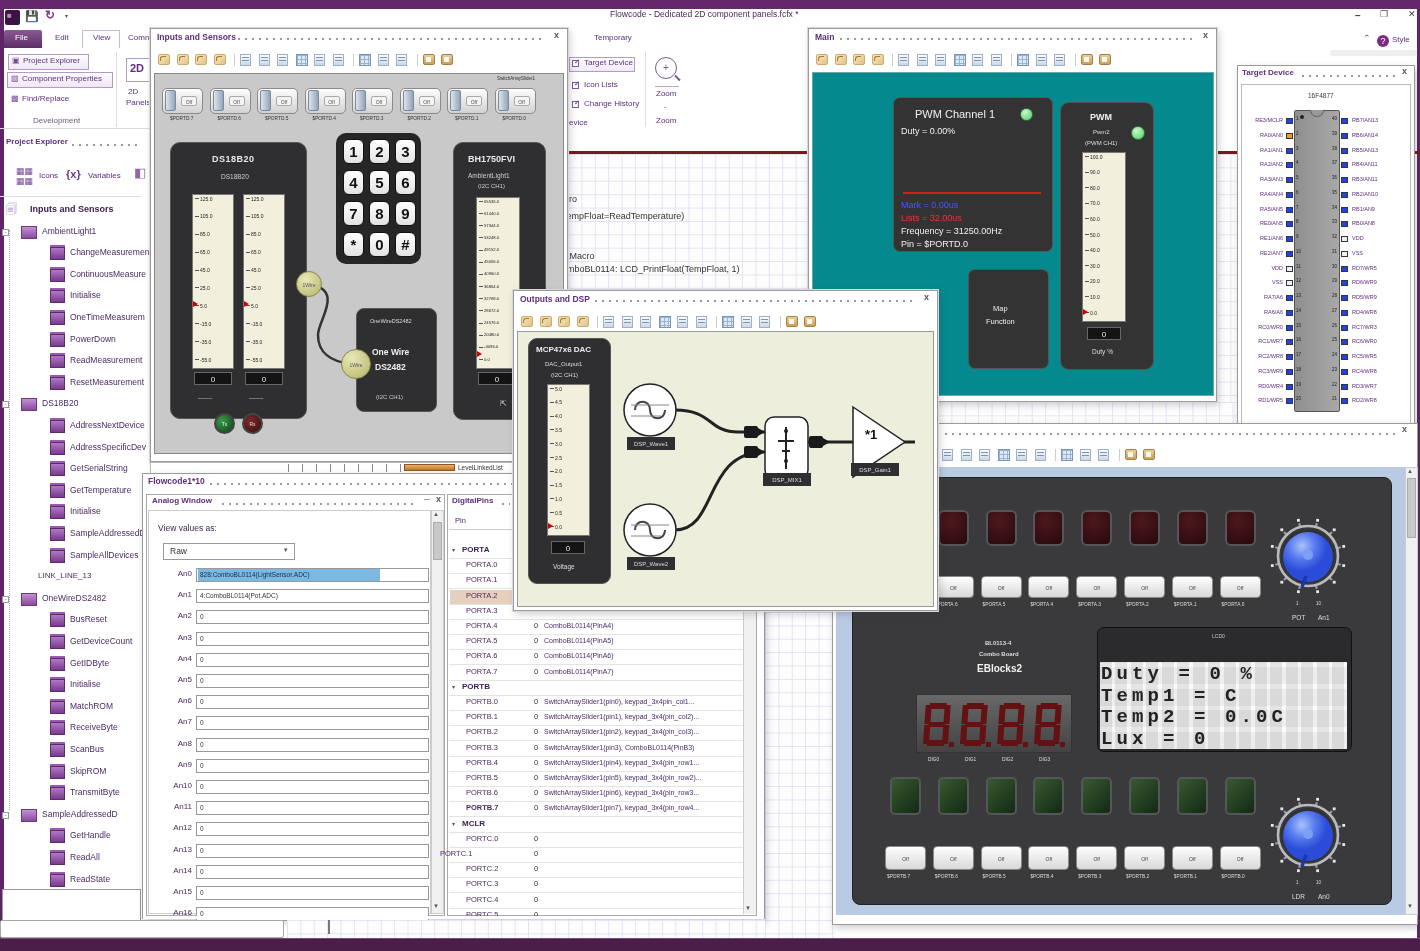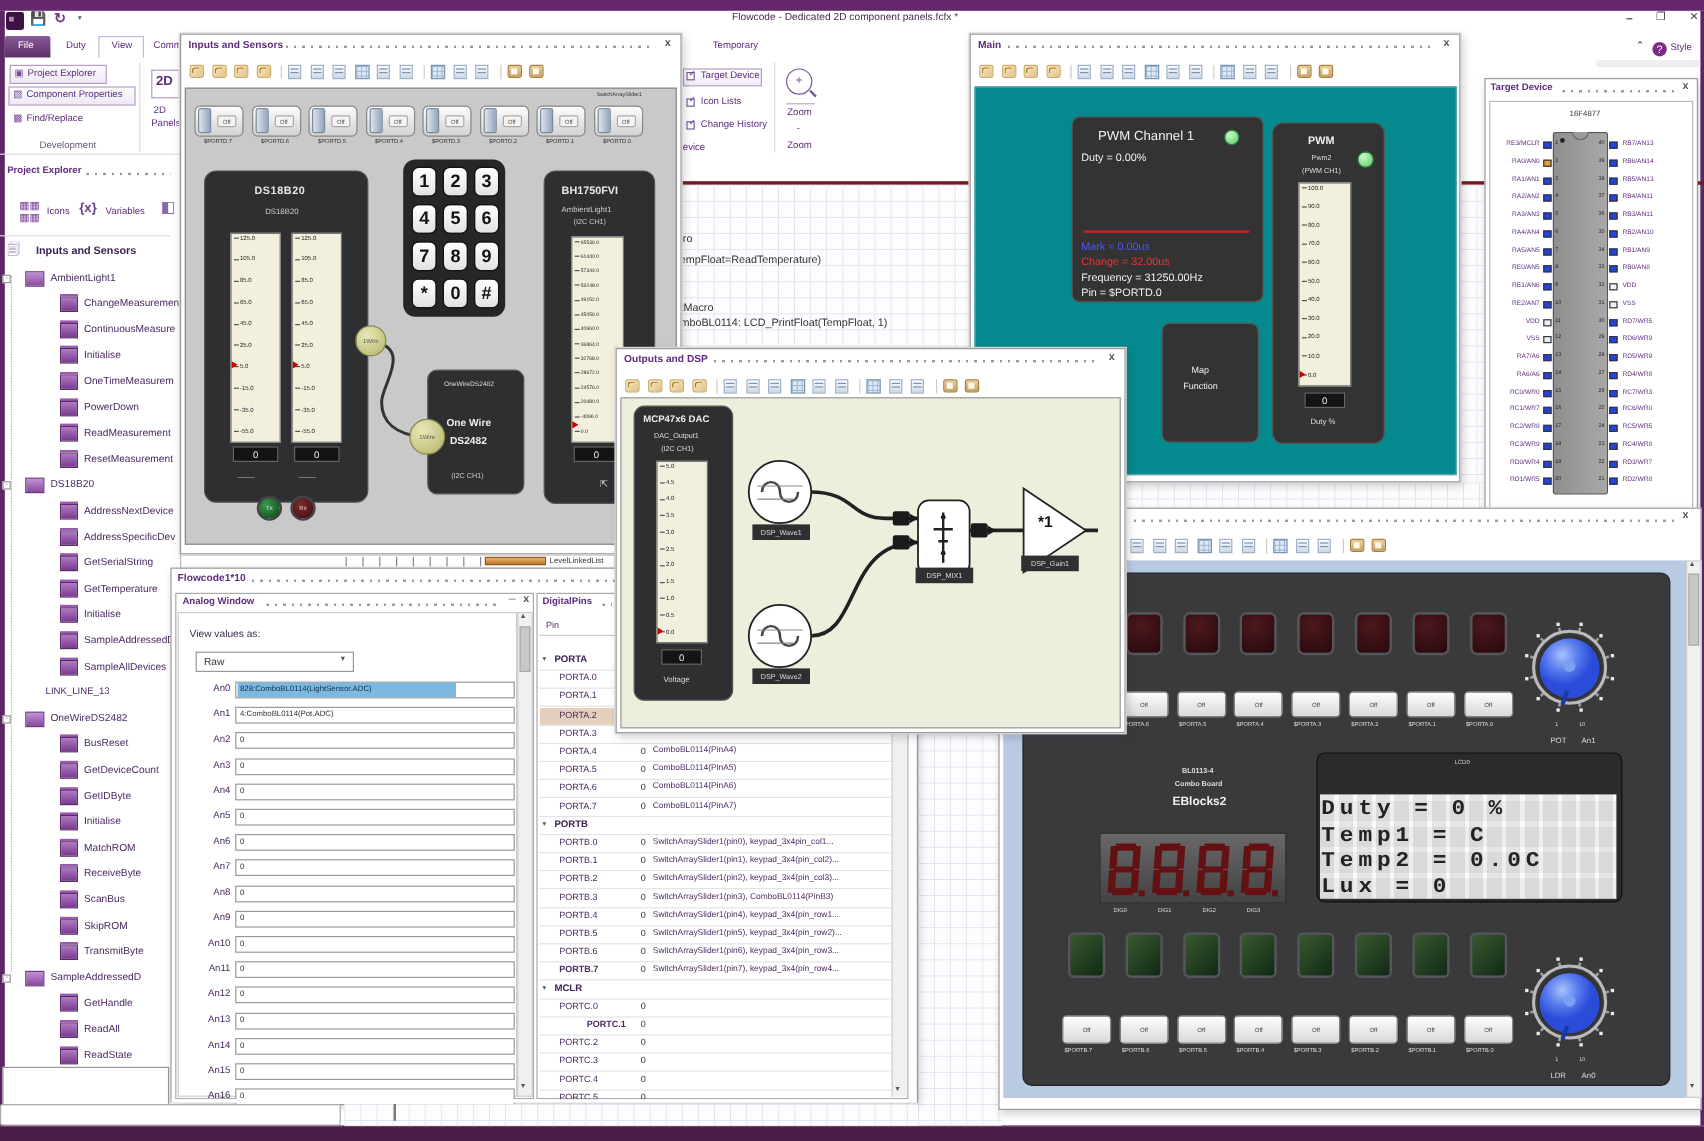--- a/index.html
+++ b/index.html
@@ -17,21 +17,21 @@
 <div style="position:absolute;left:610px;top:10px;font-size:8.5px;color:#4a2a52;font-weight:normal;white-space:nowrap;line-height:1.1;">Flowcode - Dedicated 2D component panels.fcfx *</div>
 <div style="position:absolute;left:1355px;top:10px;font-size:10px;color:#444;font-weight:bold;white-space:nowrap;line-height:1.1;">–</div>
 <div style="position:absolute;left:1380px;top:10px;font-size:9px;color:#444;font-weight:normal;white-space:nowrap;line-height:1.1;">❐</div>
 <div style="position:absolute;left:1408px;top:10px;font-size:9px;color:#444;font-weight:normal;white-space:nowrap;line-height:1.1;">✕</div>
 <div style="position:absolute;left:1363px;top:34px;font-size:9px;color:#555;font-weight:normal;white-space:nowrap;line-height:1.1;">⌃</div>
 <div style="position:absolute;left:1377px;top:35px;width:12px;height:12px;border-radius:50%;background:#7b2d85;color:#fff;font-size:9px;text-align:center;line-height:12px;">?</div>
 <div style="position:absolute;left:1392px;top:36px;font-size:8px;color:#5e2d7e;font-weight:normal;white-space:nowrap;line-height:1.1;">Style</div>
 <div class="" style="left:1330px;top:50px;width:87px;height:6px;background:#eee;border-radius:3px;"></div>
 <div class="" style="left:4px;top:30px;width:38px;height:18px;background:linear-gradient(#8a5a96,#5c2d66);border-radius:2px 2px 0 0;"></div>
 <div style="position:absolute;left:15px;top:34px;font-size:8px;color:#fff;font-weight:normal;white-space:nowrap;line-height:1.1;">File</div>
-<div style="position:absolute;left:55px;top:34px;font-size:8px;color:#5e2d7e;font-weight:normal;white-space:nowrap;line-height:1.1;">Duty</div>
+<div style="position:absolute;left:55px;top:34px;font-size:8px;color:#5e2d7e;font-weight:normal;white-space:nowrap;line-height:1.1;">Edit</div>
 <div class="" style="left:82px;top:30px;width:38px;height:18px;background:#fff;border:1px solid #c9b8d8;border-bottom:none;"></div>
 <div style="position:absolute;left:93px;top:34px;font-size:8px;color:#5e2d7e;font-weight:normal;white-space:nowrap;line-height:1.1;">View</div>
 <div style="position:absolute;left:128px;top:34px;font-size:8px;color:#5e2d7e;font-weight:normal;white-space:nowrap;line-height:1.1;">Comm</div>
 <div style="position:absolute;left:594px;top:34px;font-size:8px;color:#5e2d7e;font-weight:normal;white-space:nowrap;line-height:1.1;">Temporary</div>
 <div class="" style="left:8px;top:54px;width:81px;height:16px;background:linear-gradient(#fdfdfd,#efe8f4);border:1px solid #b49ac8;"></div>
 <div style="position:absolute;left:12px;top:57px;font-size:8px;color:#7a4a9a;font-weight:normal;white-space:nowrap;line-height:1.1;">▣</div>
 <div style="position:absolute;left:23px;top:57px;font-size:8px;color:#5e2d7e;font-weight:normal;white-space:nowrap;line-height:1.1;">Project Explorer</div>
 <div class="" style="left:7px;top:72px;width:106px;height:16px;background:linear-gradient(#fdfdfd,#efe8f4);border:1px solid #b49ac8;"></div>
 <div style="position:absolute;left:11px;top:75px;font-size:8px;color:#7a4a9a;font-weight:normal;white-space:nowrap;line-height:1.1;">▧</div>
 <div style="position:absolute;left:22px;top:75px;font-size:8px;color:#5e2d7e;font-weight:normal;white-space:nowrap;line-height:1.1;">Component Properties</div>
@@ -489,21 +489,21 @@
 <div style="position:absolute;left:466px;top:804.4000000000008px;font-size:7.5px;color:#4a2a62;font-weight:bold;white-space:nowrap;line-height:1.1;">PORTB.7</div>
 <div style="position:absolute;left:534px;top:804.4000000000008px;font-size:7.5px;color:#333;font-weight:normal;white-space:nowrap;line-height:1.1;">0</div>
 <div style="position:absolute;left:544px;top:804.4000000000008px;font-size:7px;color:#4a2a62;font-weight:normal;white-space:nowrap;line-height:1.1;">SwitchArraySlider1(pin7), keypad_3x4(pin_row4...</div>
 <div class="" style="left:449px;top:816.4000000000008px;width:294px;height:1px;background:#e4e4e4;"></div>
 <div style="position:absolute;left:452px;top:820.6000000000008px;font-size:6px;color:#555;font-weight:normal;white-space:nowrap;line-height:1.1;">▾</div>
 <div style="position:absolute;left:462px;top:819.6000000000008px;font-size:8px;color:#3d2152;font-weight:bold;white-space:nowrap;line-height:1.1;">MCLR</div>
 <div class="" style="left:449px;top:831.6000000000008px;width:294px;height:1px;background:#e4e4e4;"></div>
 <div style="position:absolute;left:466px;top:834.8000000000009px;font-size:7.5px;color:#4a2a62;font-weight:normal;white-space:nowrap;line-height:1.1;">PORTC.0</div>
 <div style="position:absolute;left:534px;top:834.8000000000009px;font-size:7.5px;color:#333;font-weight:normal;white-space:nowrap;line-height:1.1;">0</div>
 <div class="" style="left:449px;top:846.8000000000009px;width:294px;height:1px;background:#e4e4e4;"></div>
-<div style="position:absolute;left:489px;top:850.0000000000009px;font-size:7.5px;color:#4a2a62;font-weight:bold;white-space:nowrap;line-height:1.1;">PORTC.1</div>
+<div style="position:absolute;left:440px;top:850.0000000000009px;font-size:7.5px;color:#4a2a62;font-weight:normal;white-space:nowrap;line-height:1.1;">PORTC.1</div>
 <div style="position:absolute;left:534px;top:850.0000000000009px;font-size:7.5px;color:#333;font-weight:normal;white-space:nowrap;line-height:1.1;">0</div>
 <div class="" style="left:449px;top:862.0000000000009px;width:294px;height:1px;background:#e4e4e4;"></div>
 <div style="position:absolute;left:466px;top:865.200000000001px;font-size:7.5px;color:#4a2a62;font-weight:normal;white-space:nowrap;line-height:1.1;">PORTC.2</div>
 <div style="position:absolute;left:534px;top:865.200000000001px;font-size:7.5px;color:#333;font-weight:normal;white-space:nowrap;line-height:1.1;">0</div>
 <div class="" style="left:449px;top:877.200000000001px;width:294px;height:1px;background:#e4e4e4;"></div>
 <div style="position:absolute;left:466px;top:880.400000000001px;font-size:7.5px;color:#4a2a62;font-weight:normal;white-space:nowrap;line-height:1.1;">PORTC.3</div>
 <div style="position:absolute;left:534px;top:880.400000000001px;font-size:7.5px;color:#333;font-weight:normal;white-space:nowrap;line-height:1.1;">0</div>
 <div class="" style="left:449px;top:892.400000000001px;width:294px;height:1px;background:#e4e4e4;"></div>
 <div style="position:absolute;left:466px;top:895.600000000001px;font-size:7.5px;color:#4a2a62;font-weight:normal;white-space:nowrap;line-height:1.1;">PORTC.4</div>
 <div style="position:absolute;left:534px;top:895.600000000001px;font-size:7.5px;color:#333;font-weight:normal;white-space:nowrap;line-height:1.1;">0</div>
@@ -559,21 +559,21 @@
 <div style="position:absolute;left:1083.5px;top:57px;width:5px;height:5px;background:#fff8e8;"></div>
 <div style="position:absolute;left:1099.0px;top:54px;width:12px;height:11px;background:linear-gradient(#e8d0a0,#c8a060);border:1px solid #a88040;border-radius:2px;"></div>
 <div style="position:absolute;left:1102.0px;top:57px;width:5px;height:5px;background:#fff8e8;"></div>
 <div class="" style="left:812px;top:72px;width:402px;height:324px;background:#04898f;border:1px solid #6aa;"></div>
 <div class="" style="left:893px;top:97px;width:160px;height:155px;background:#333;border:1px solid #555;border-radius:7px;"></div>
 <div style="position:absolute;left:915px;top:108px;font-size:11px;color:#f0f0f0;font-weight:normal;white-space:nowrap;line-height:1.1;">PWM Channel 1</div>
 <div style="position:absolute;left:1020px;top:108px;width:13px;height:13px;border-radius:50%;background:radial-gradient(circle at 35% 30%,#c8f8c8,#55cc66);border:1px solid #2a7a3a;"></div>
 <div style="position:absolute;left:901px;top:127px;font-size:9px;color:#f0f0f0;font-weight:normal;white-space:nowrap;line-height:1.1;">Duty = 0.00%</div>
 <div class="" style="left:903px;top:192px;width:138px;height:2px;background:#cc2222;"></div>
 <div style="position:absolute;left:901px;top:201px;font-size:9px;color:#4a55ff;font-weight:normal;white-space:nowrap;line-height:1.1;">Mark = 0.00us</div>
-<div style="position:absolute;left:901px;top:214px;font-size:9px;color:#ee3333;font-weight:normal;white-space:nowrap;line-height:1.1;">Change = 32.00us</div>
+<div style="position:absolute;left:901px;top:214px;font-size:9px;color:#ee3333;font-weight:normal;white-space:nowrap;line-height:1.1;">Lists = 32.00us</div>
 <div style="position:absolute;left:901px;top:227px;font-size:9px;color:#f0f0f0;font-weight:normal;white-space:nowrap;line-height:1.1;">Frequency = 31250.00Hz</div>
 <div style="position:absolute;left:901px;top:240px;font-size:9px;color:#f0f0f0;font-weight:normal;white-space:nowrap;line-height:1.1;">Pin = $PORTD.0</div>
 <div class="" style="left:1060px;top:102px;width:94px;height:268px;background:#333;border:1px solid #555;border-radius:9px;"></div>
 <div style="position:absolute;left:1090px;top:113px;font-size:9px;color:#f0f0f0;font-weight:bold;white-space:nowrap;line-height:1.1;">PWM</div>
 <div style="position:absolute;left:1093px;top:129px;font-size:6px;color:#ddd;font-weight:normal;white-space:nowrap;line-height:1.1;">Pwm2</div>
 <div style="position:absolute;left:1085px;top:140px;font-size:6px;color:#ddd;font-weight:normal;white-space:nowrap;line-height:1.1;">(PWM CH1)</div>
 <div style="position:absolute;left:1131px;top:126px;width:14px;height:14px;border-radius:50%;background:radial-gradient(circle at 35% 30%,#c8f8c8,#55cc66);border:1px solid #2a7a3a;"></div>
 <div class="" style="left:1082px;top:152px;width:44px;height:170px;background:#f3efdd;border:1px solid #777;"></div>
 <div style="position:absolute;left:1085px;top:156.0px;width:4px;height:1px;background:#555;"></div>
 <div style="position:absolute;left:1090px;top:153.5px;font-size:5px;color:#222;white-space:nowrap;">100.0</div>

